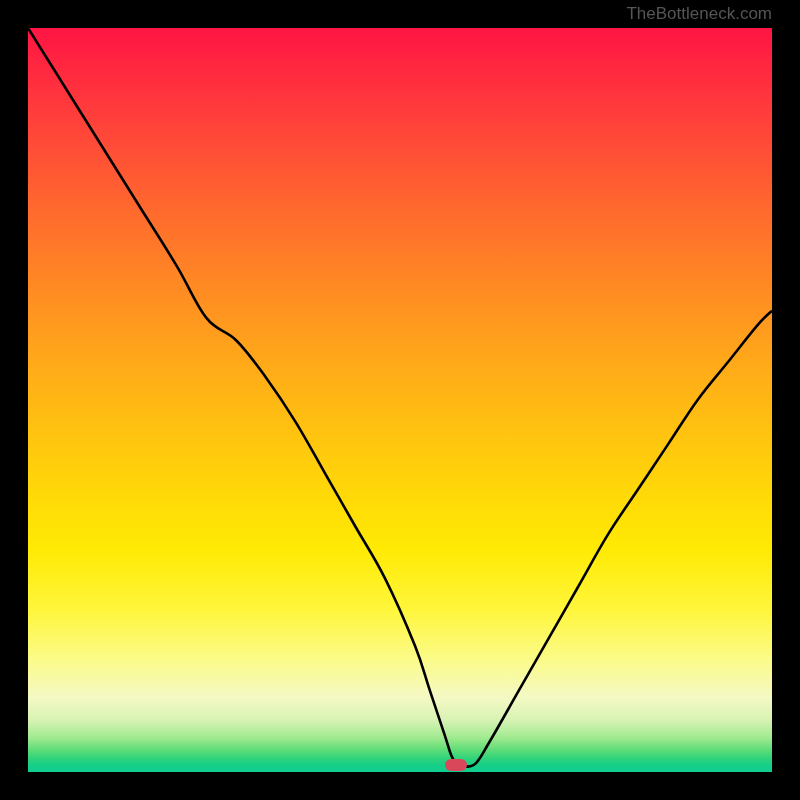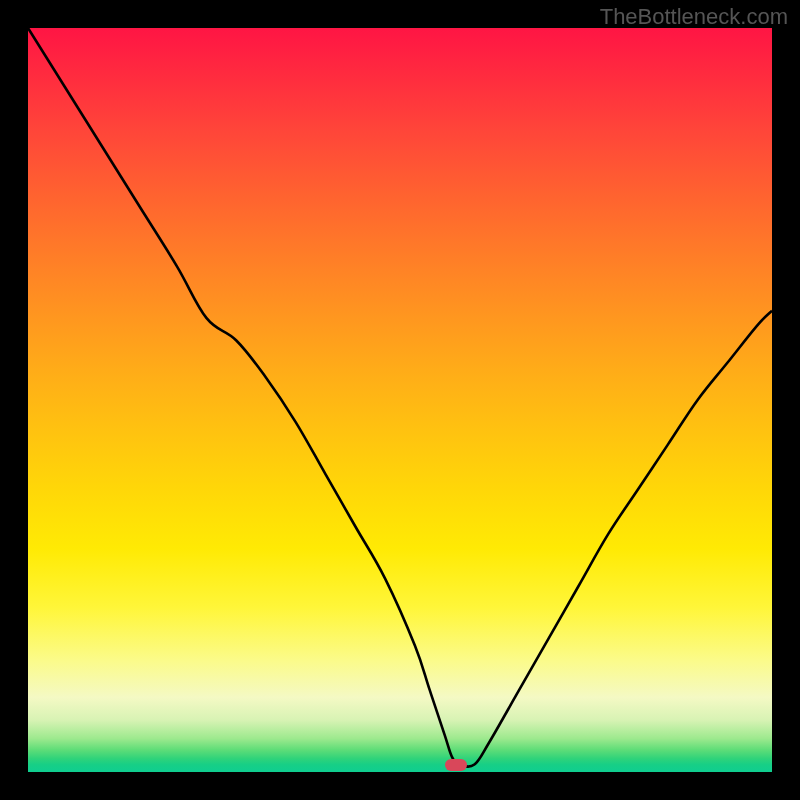--- a/index.html
+++ b/index.html
@@ -6,23 +6,23 @@
   body {
     width: 800px;
     height: 800px;
     background: #000;
     position: relative;
     font-family: Arial, sans-serif;
   }
   .watermark {
     position: absolute;
     top: 4px;
-    right: 12px;
+    right: 28px;
     color: #555;
-    font-size: 22px;
+    font-size: 17px;
     font-weight: 500;
     z-index: 10;
   }
   .plot-area {
     position: absolute;
     left: 28px;
     top: 28px;
     width: 744px;
     height: 744px;
     overflow: hidden;

